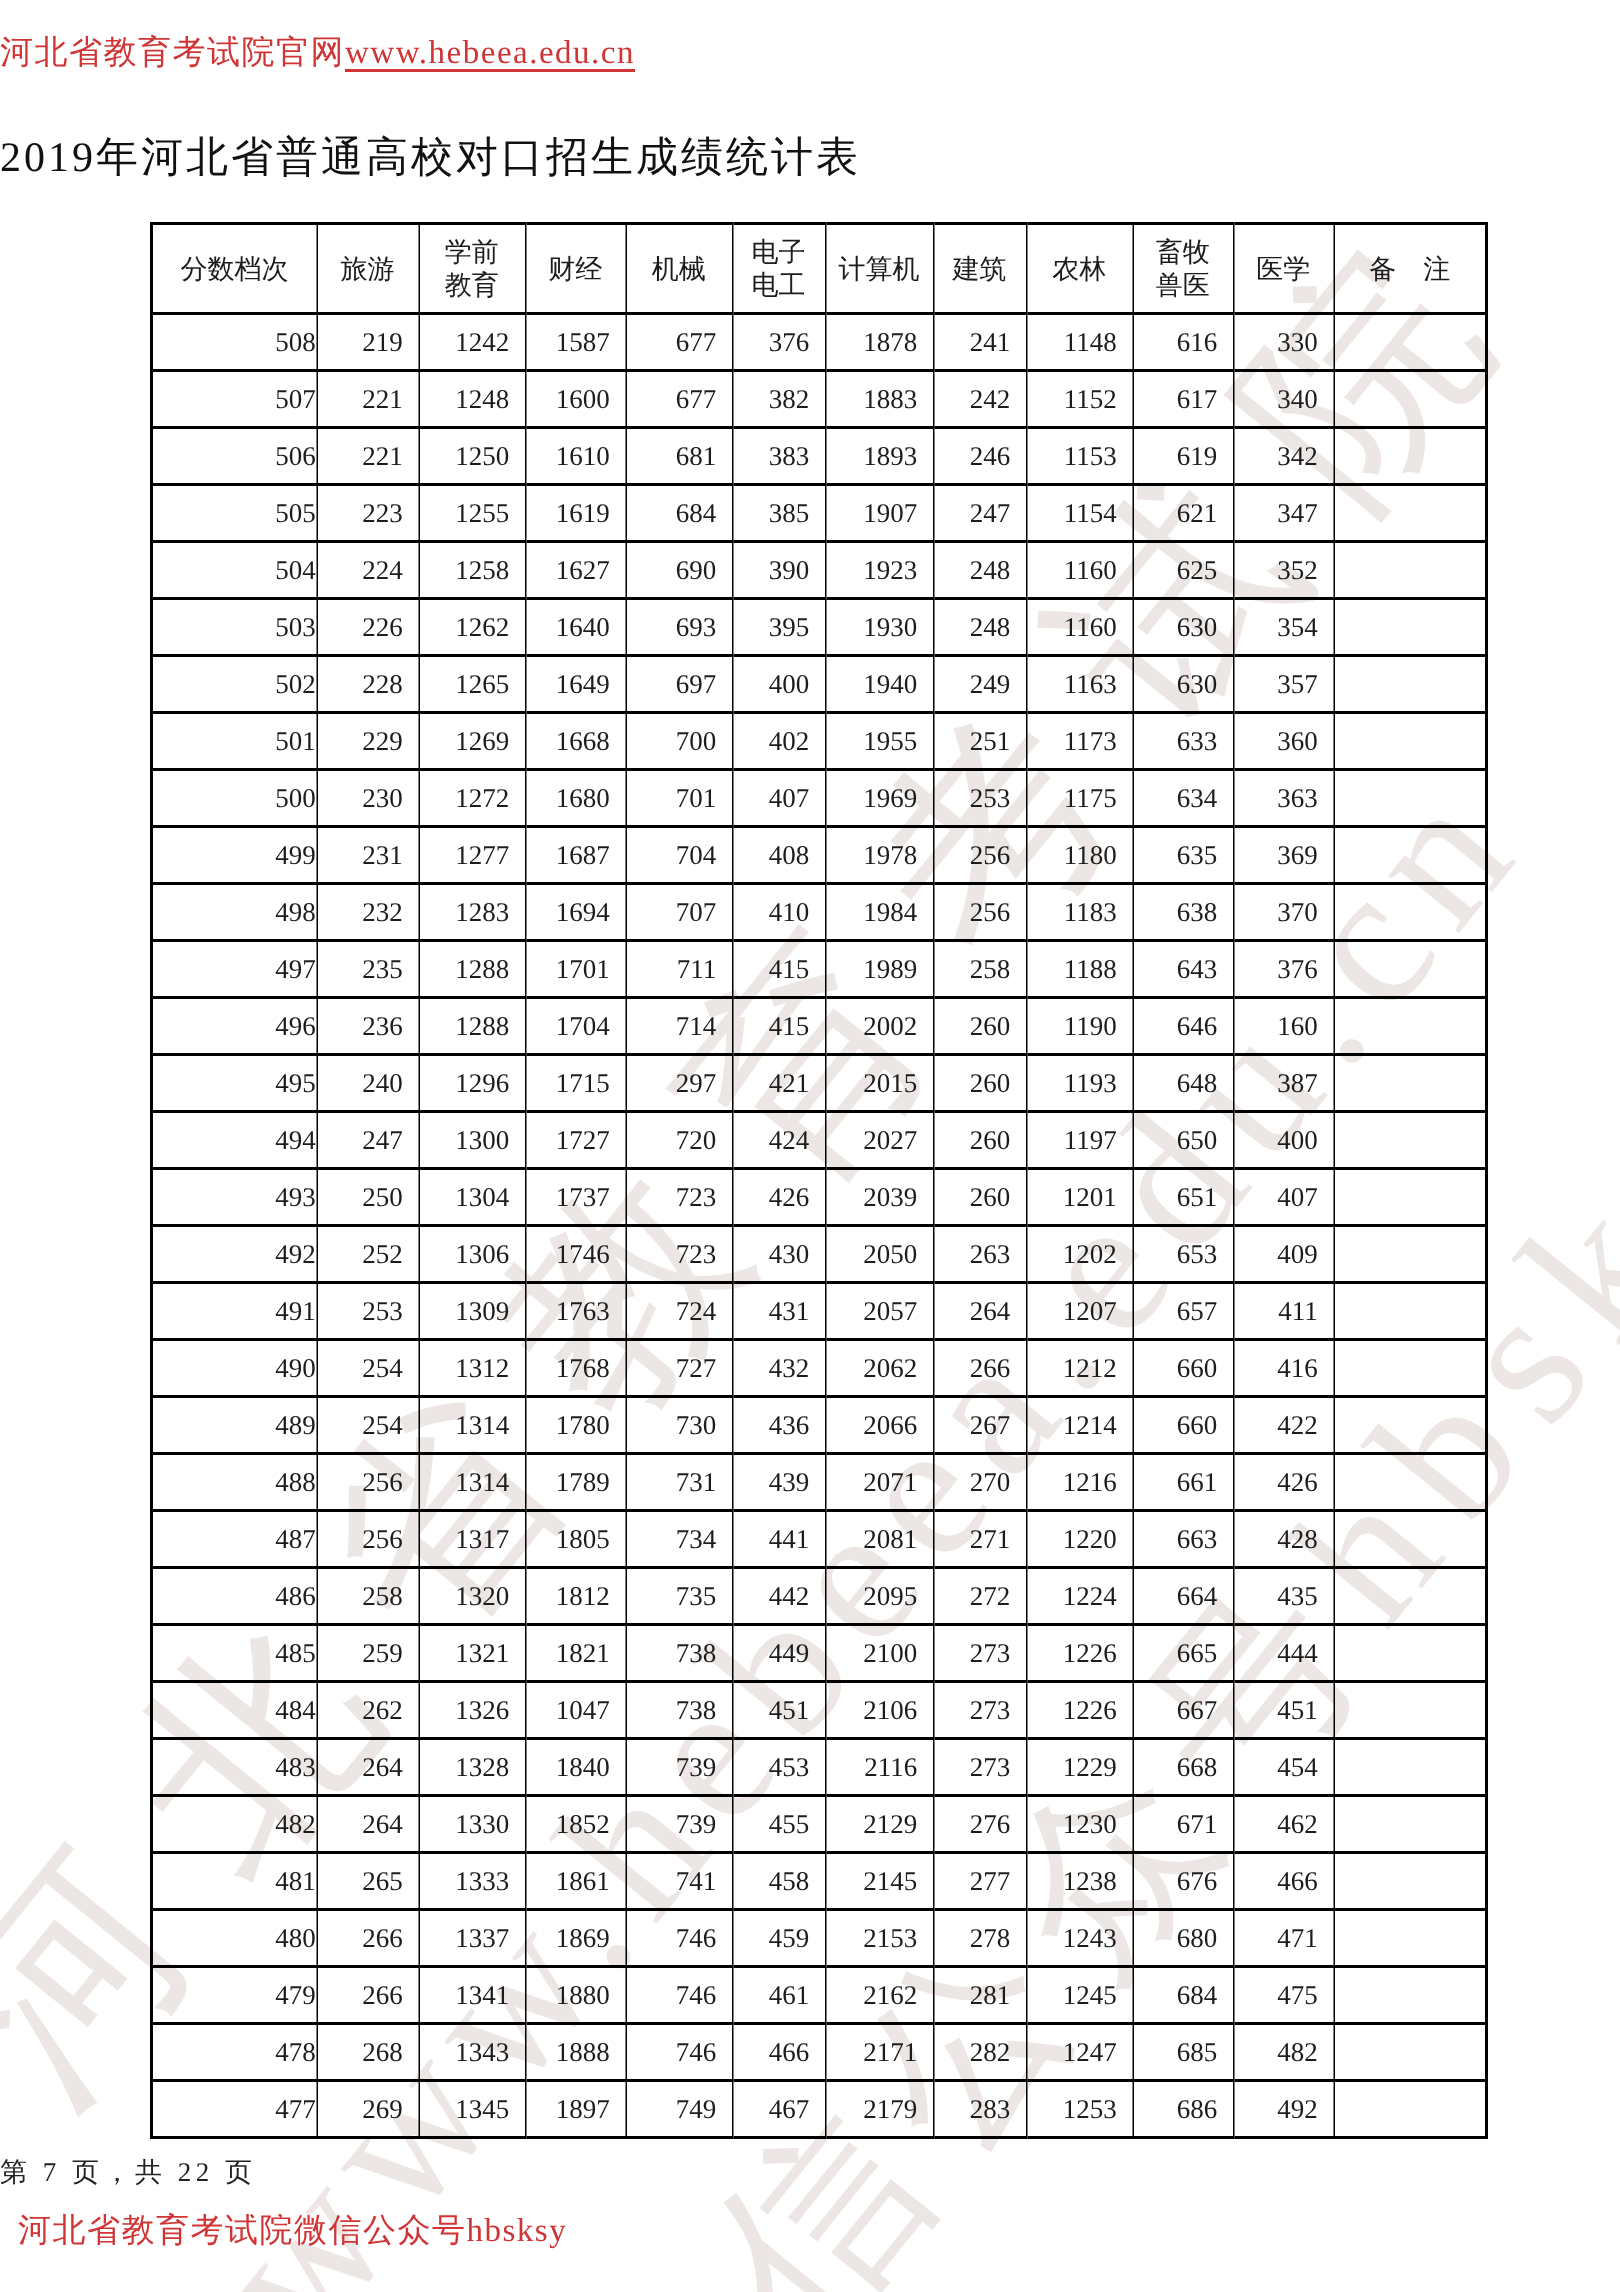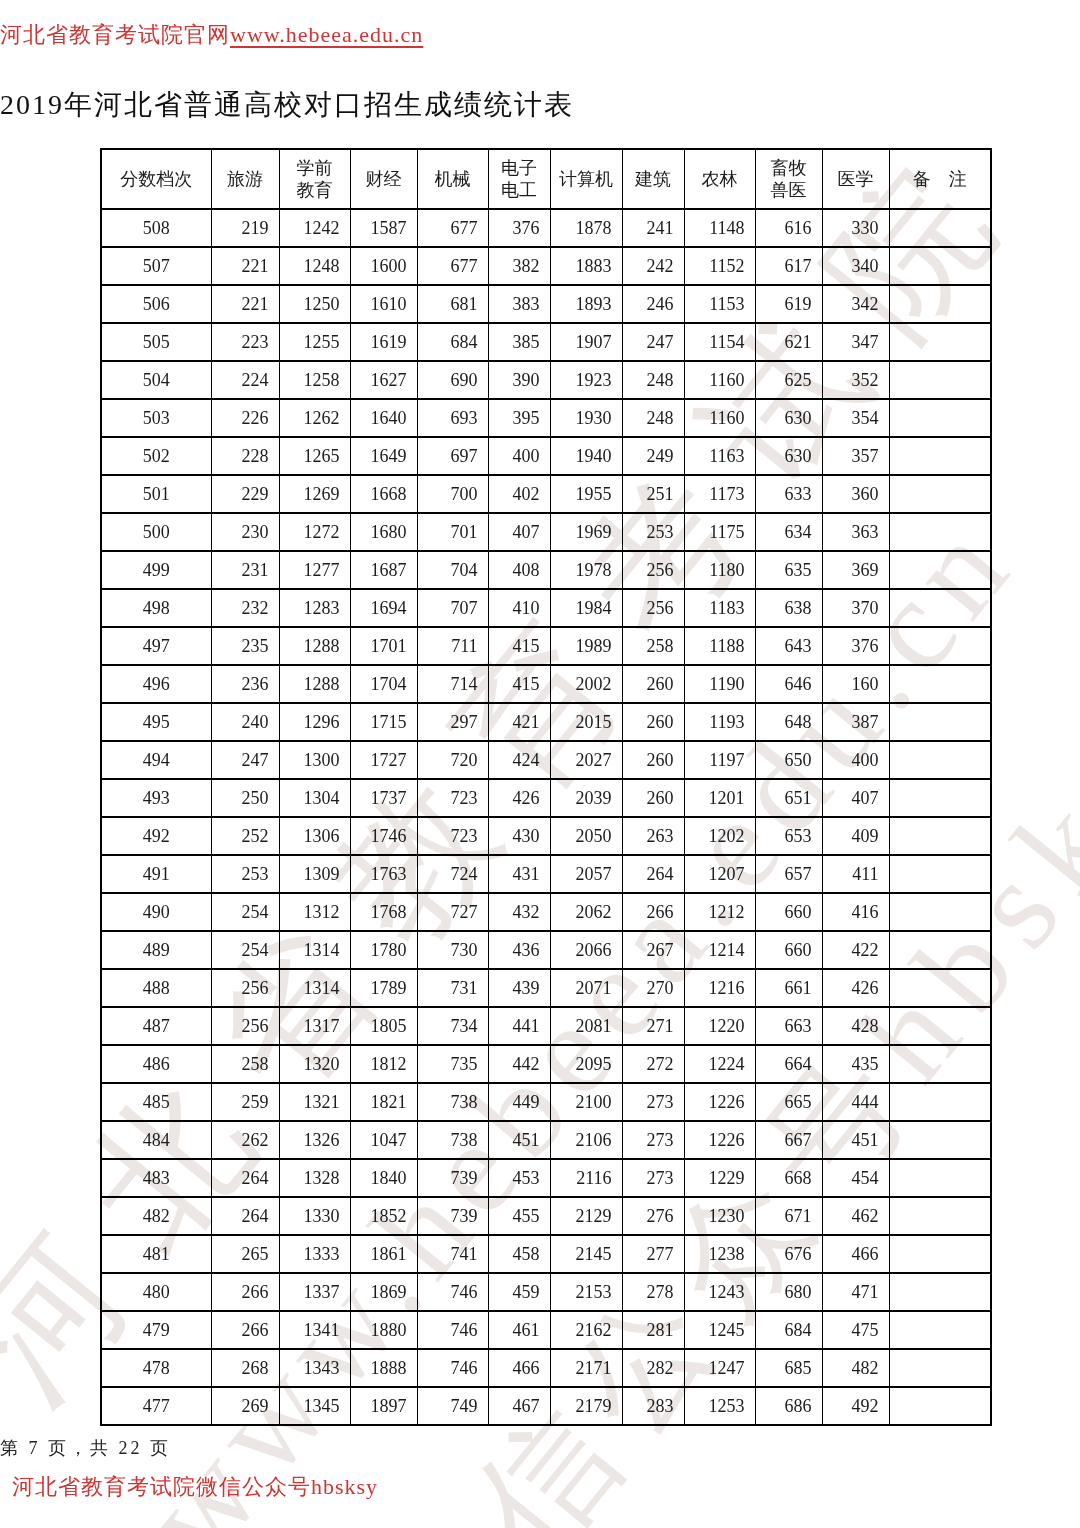--- a/index.html
+++ b/index.html
@@ -47,21 +47,21 @@
   }
   .score-table{border:2px solid #000;}
   .score-table th{
     height:58px;font-size:18px;font-weight:normal;text-align:center;
     white-space:pre-line;line-height:1.25;padding:0 2px;
   }
   .score-table td{
     height:34px;font-size:18px;text-align:right;padding:0 10px 0 0;
     font-variant-numeric:lining-nums;
   }
-  .score-table td.col-first{text-align:center;padding:0;}
+  .score-table td.col-first{padding:0;}
   .score-table td.col-last{padding:0;}
 
   .page-num{
     position:absolute;top:1436px;left:0;width:100%;
     text-align:left;font-size:18px;letter-spacing:3px;color:#222;
   }
   .bottom-banner{
     position:absolute;top:1472px;left:12px;width:100%;
     text-align:left;font-size:22px;color:var(--red);letter-spacing:1px;
   }

